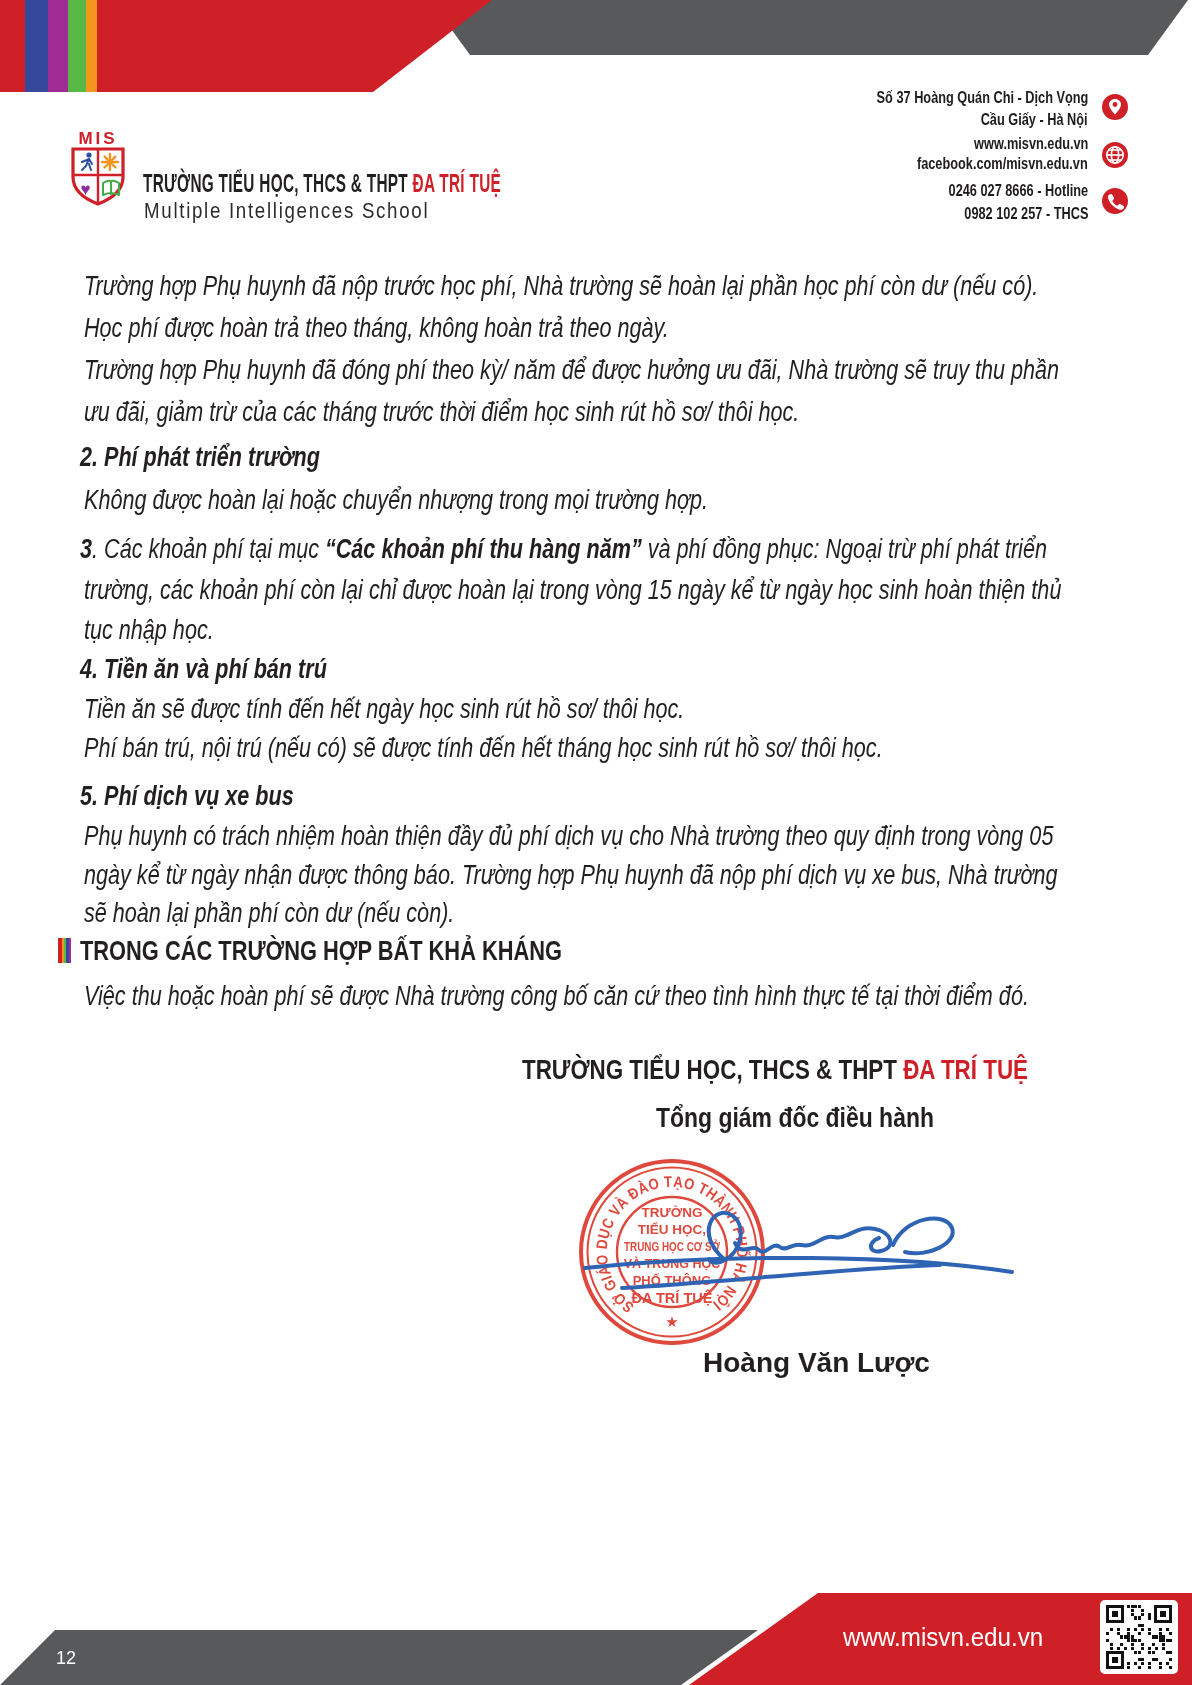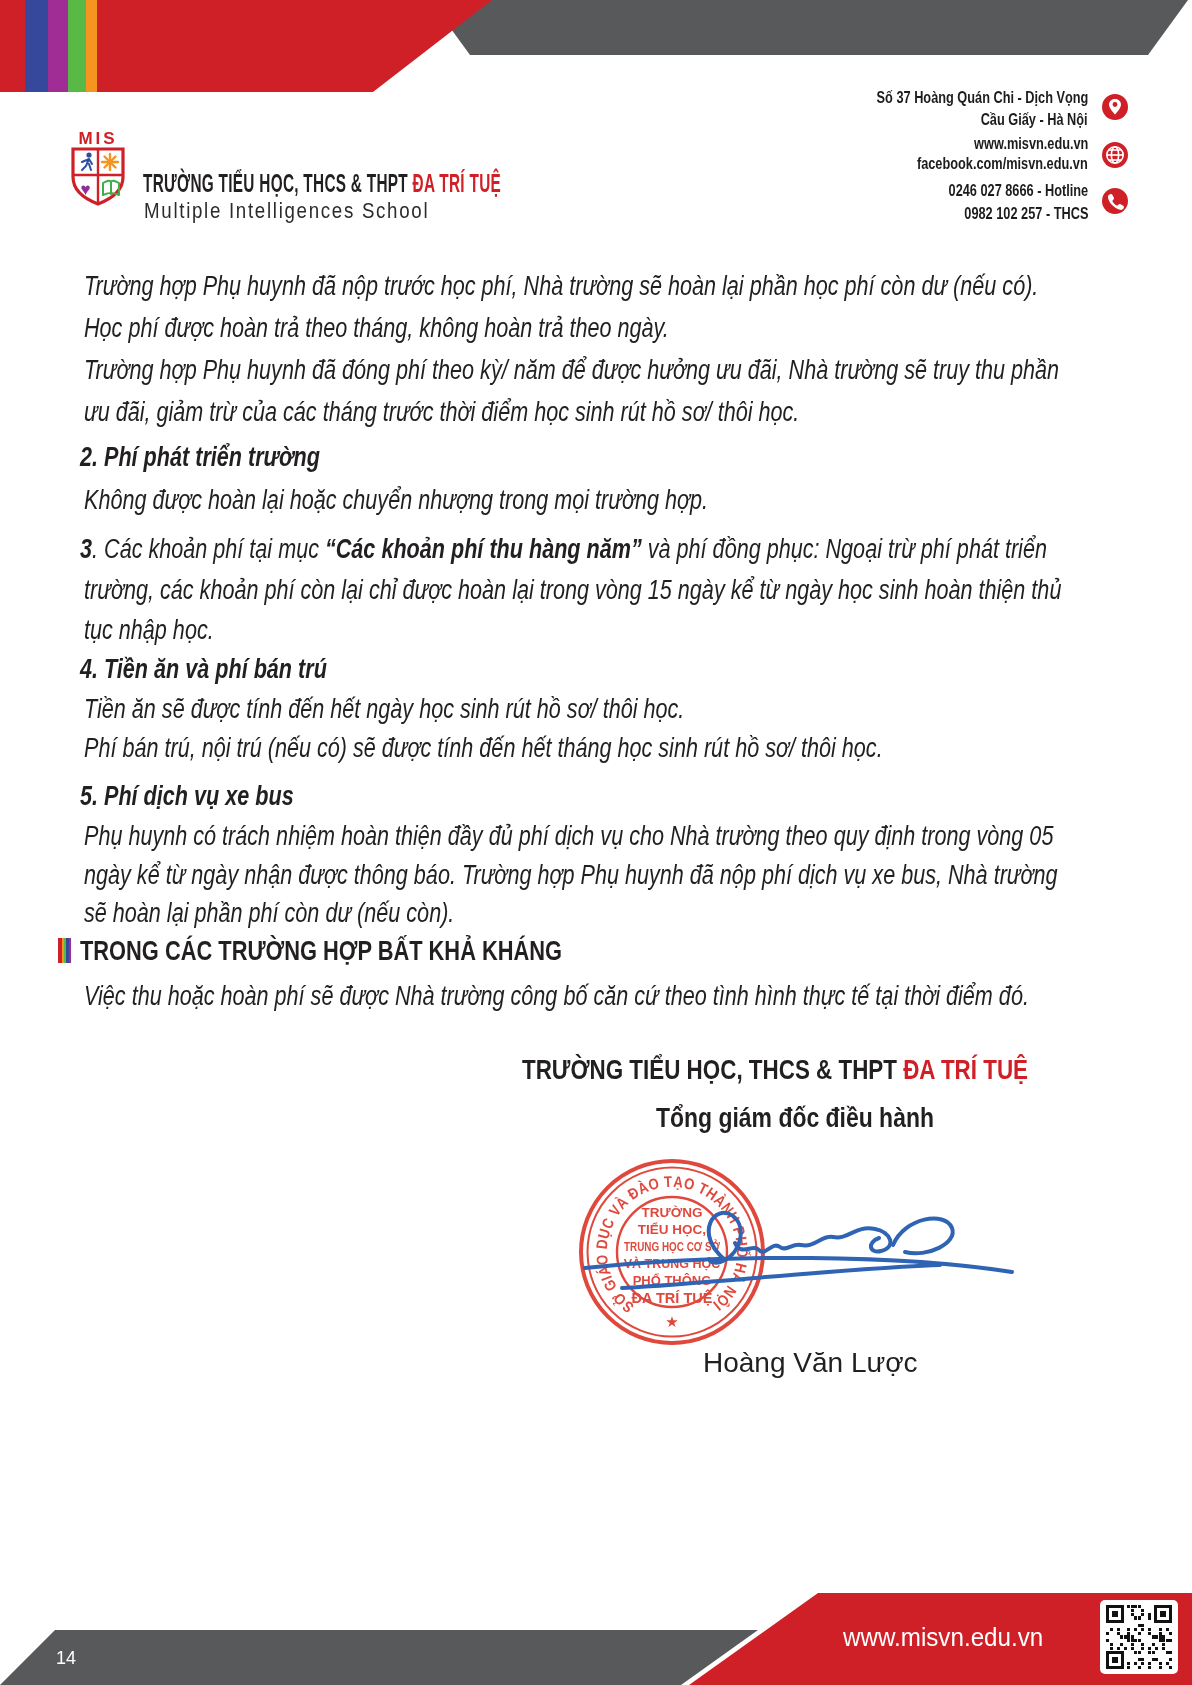--- a/index.html
+++ b/index.html
@@ -38,21 +38,21 @@
   .bullet{position:absolute;left:58px;top:938px;width:13px;height:25px;
     background:linear-gradient(90deg,#cf2028 0 28%,#f5941f 28% 46%,#58b947 46% 64%,#36489c 64% 84%,#a02d96 84% 100%);}
 
   
   .signoff-school{position:absolute;left:522px;top:1050px;height:40px;line-height:40px;
      font-size:28px;font-weight:bold;white-space:nowrap;transform:scaleX(.8);transform-origin:0 50%;}
   .signoff-school .red{color:#cf2028;}
   .signoff-role{position:absolute;left:656px;top:1098px;height:40px;line-height:40px;
      font-size:27px;font-weight:bold;white-space:nowrap;transform:scaleX(.85);transform-origin:0 50%;}
   .signer-name{position:absolute;left:703px;top:1343px;height:40px;line-height:40px;
-     font-size:28px;font-weight:normal;white-space:nowrap;}
+     font-size:28px;font-weight:bold;white-space:nowrap;}
 
   .stamp-svg{position:absolute;left:555px;top:1135px;}
   .sig-svg{position:absolute;left:575px;top:1195px;}
 
   
   .ftr-gray{position:absolute;left:0;top:1630px;width:760px;height:55px;background:#58595b;
             clip-path:polygon(55px 0,758px 0,681px 100%,0 100%);}
   .ftr-red{position:absolute;left:660px;top:1593px;width:532px;height:92px;background:#cf2028;
            clip-path:polygon(158px 0,100% 0,100% 100%,29px 100%);}
   .ftr-page{position:absolute;left:56px;top:1648px;color:#ffffff;font-size:18px;}
@@ -174,21 +174,21 @@
       <path d="M150 65 C118 38 140 8 158 21 C172 32 166 58 148 66 C142 69 136 68 134 64"></path>
       <path d="M160 48 C166 62 178 48 184 55 C190 62 197 46 205 52 C211 57 217 48 226 50 C240 53 246 40 258 42 C274 45 280 30 300 34 C316 37 322 52 306 56 C294 59 292 47 304 43"></path>
       <path d="M318 50 C330 22 370 16 377 33 C383 48 352 63 330 57"></path>
     </g>
   </svg>
 
   <div class="signer-name">Hoàng Văn Lược</div>
 
   <div class="ftr-gray"></div>
   <div class="ftr-red"></div>
-  <div class="ftr-page">14</div>
+  <div class="ftr-page">12</div>
   <div class="ftr-url">www.misvn.edu.vn</div>
 
   <svg class="qr" width="78" height="74" viewBox="0 0 78 74">
     <rect x="0" y="0" width="78" height="74" rx="5" fill="#ffffff"></rect>
     <g fill="#111111" shape-rendering="crispEdges">
 
       <rect x="6" y="5" width="18" height="18"></rect>
         <rect x="9" y="8" width="12" height="12" fill="#ffffff"></rect>
         <rect x="12" y="11" width="6" height="6"></rect>
       <rect x="54" y="5" width="18" height="18"></rect>

